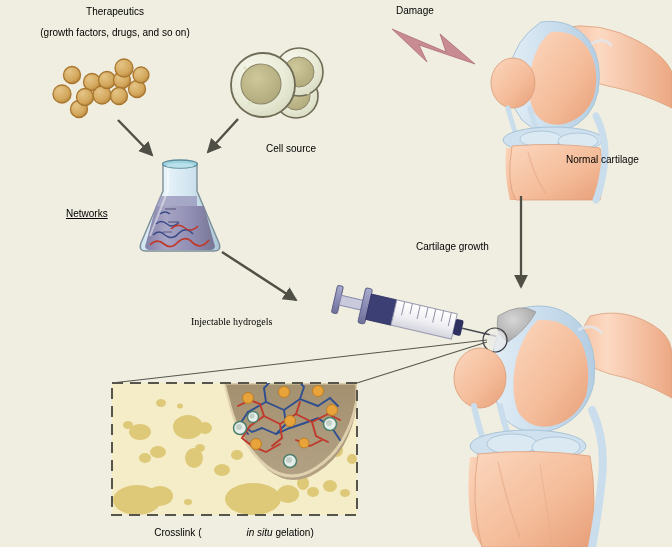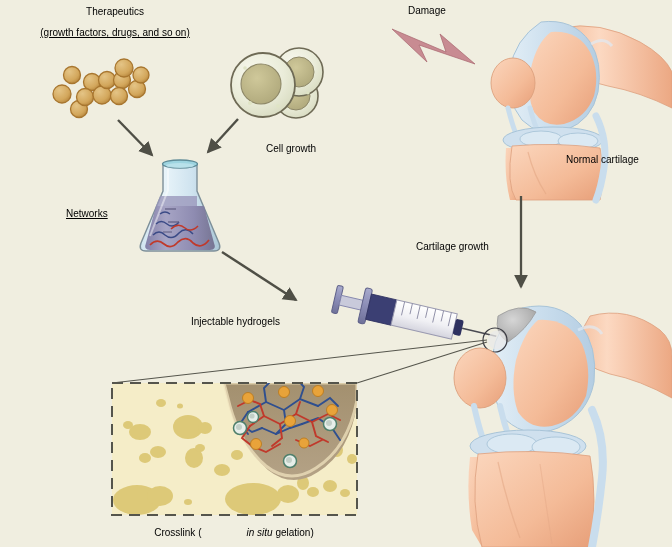--- a/index.html
+++ b/index.html
@@ -292,22 +292,22 @@
         <circle cx="289" cy="460" r="3" fill="#c2cfc7"></circle>
         <circle cx="253" cy="417" r="5.5" fill="#e6eee9" stroke="#4e7f6b" stroke-width="1.4"></circle>
         <circle cx="252" cy="416" r="2.6" fill="#c2cfc7"></circle>
       </g>
     </g>
     <rect x="112" y="383" width="245" height="132" fill="none" stroke="#55554c" stroke-width="2" stroke-dasharray="11 7"></rect>
   </g>
 </svg>
 
 <div class="lbl ctr" style="left:115px;top:3px;">Therapeutics</div>
-<div class="lbl ctr" style="left:115px;top:24px;text-decoration:underline;">(growth factors, drugs, and so on)</div>
-<div class="lbl" style="left:266px;top:140px;">Cell growth</div>
+<div class="lbl ctr" style="left:115px;top:24px;">(growth factors, drugs, and so on)</div>
+<div class="lbl" style="left:266px;top:140px;">Cell source</div>
 <div class="lbl" style="left:66px;top:205px;text-decoration:underline;">Networks</div>
-<div class="lbl" style="left:191px;top:313px;">Injectable hydrogels</div>
-<div class="lbl" style="left:408px;top:2px;">Damage</div>
+<div class="lbl" style="left:191px;top:313px;font-family:Liberation Serif, serif;">Injectable hydrogels</div>
+<div class="lbl" style="left:396px;top:2px;">Damage</div>
 <div class="lbl" style="left:566px;top:151px;">Normal cartilage</div>
 <div class="lbl" style="left:416px;top:238px;">Cartilage growth</div>
 <div class="lbl ctr" style="left:234px;top:524px;"><span>Crosslink (</span><span class="it">in situ</span><span> gelation)</span></div>
 
 </div>
 
 </body></html>

